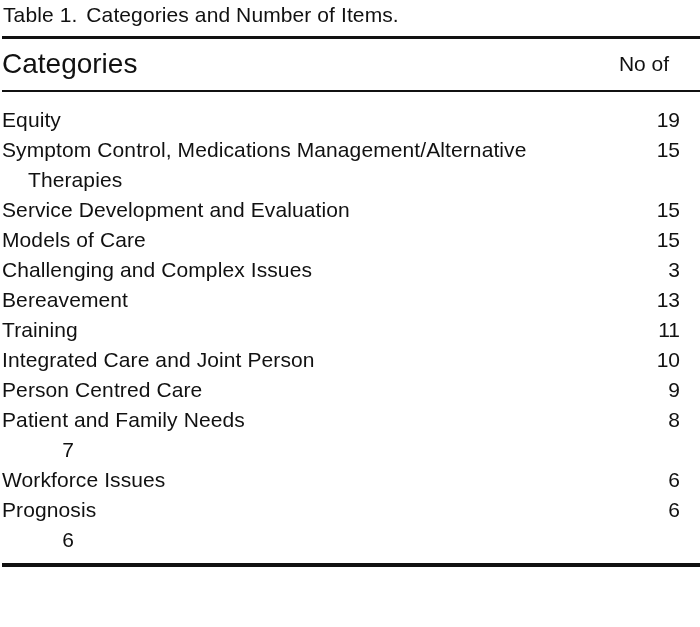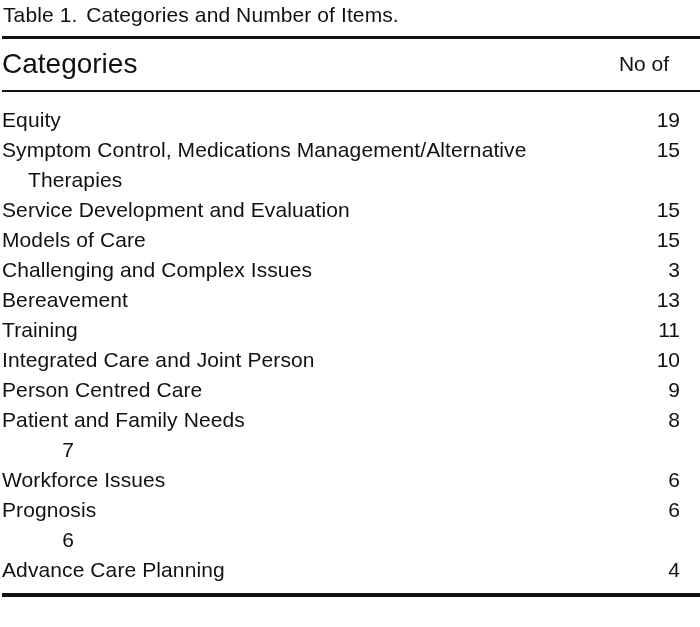--- a/index.html
+++ b/index.html
@@ -161,21 +161,17 @@
 
   <div class="row">
     <div class="cat-cell">Prognosis</div>
     <div class="num-cell">6</div>
   </div>
 
   <div class="row">
     <div class="num-cell">6</div>
   </div>
 
-  <div class="row">
-    <div class="cat-cell">Advance Care Planning</div>
-    <div class="num-cell">4</div>
-  </div>
 </div>
 
   <div class="rule rule-bottom"></div>
 
 </div>
 
 </body></html>

